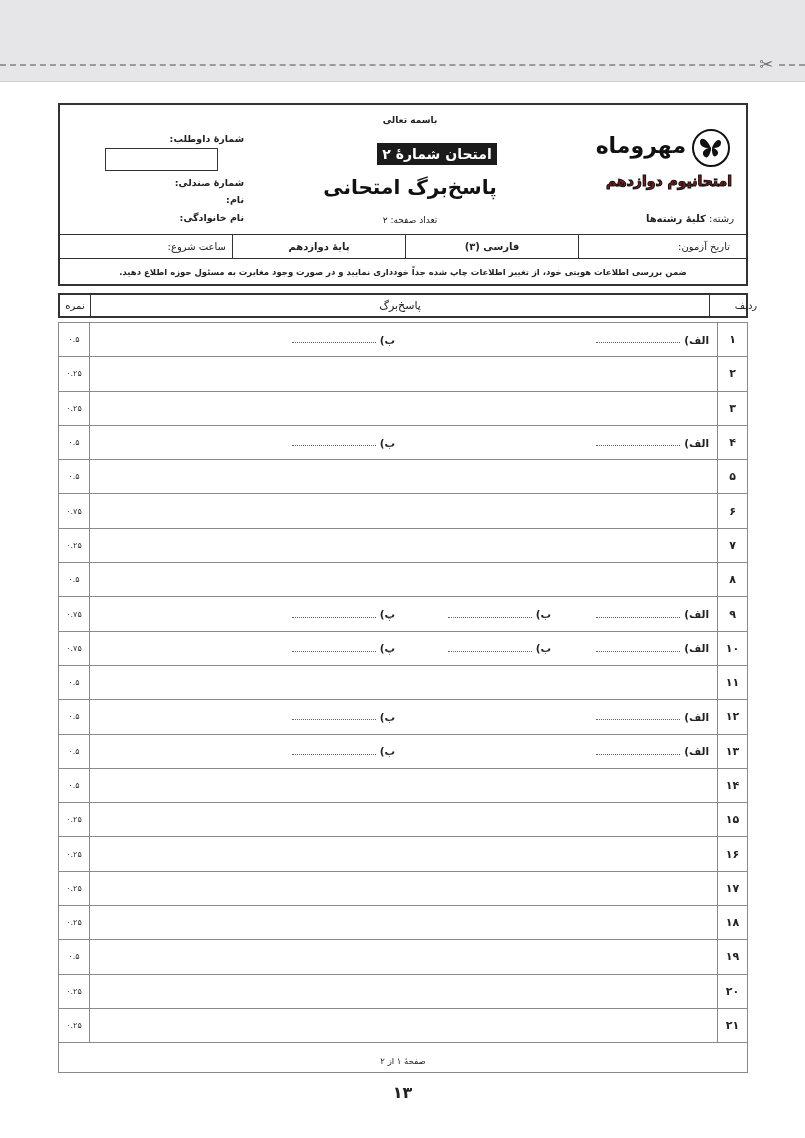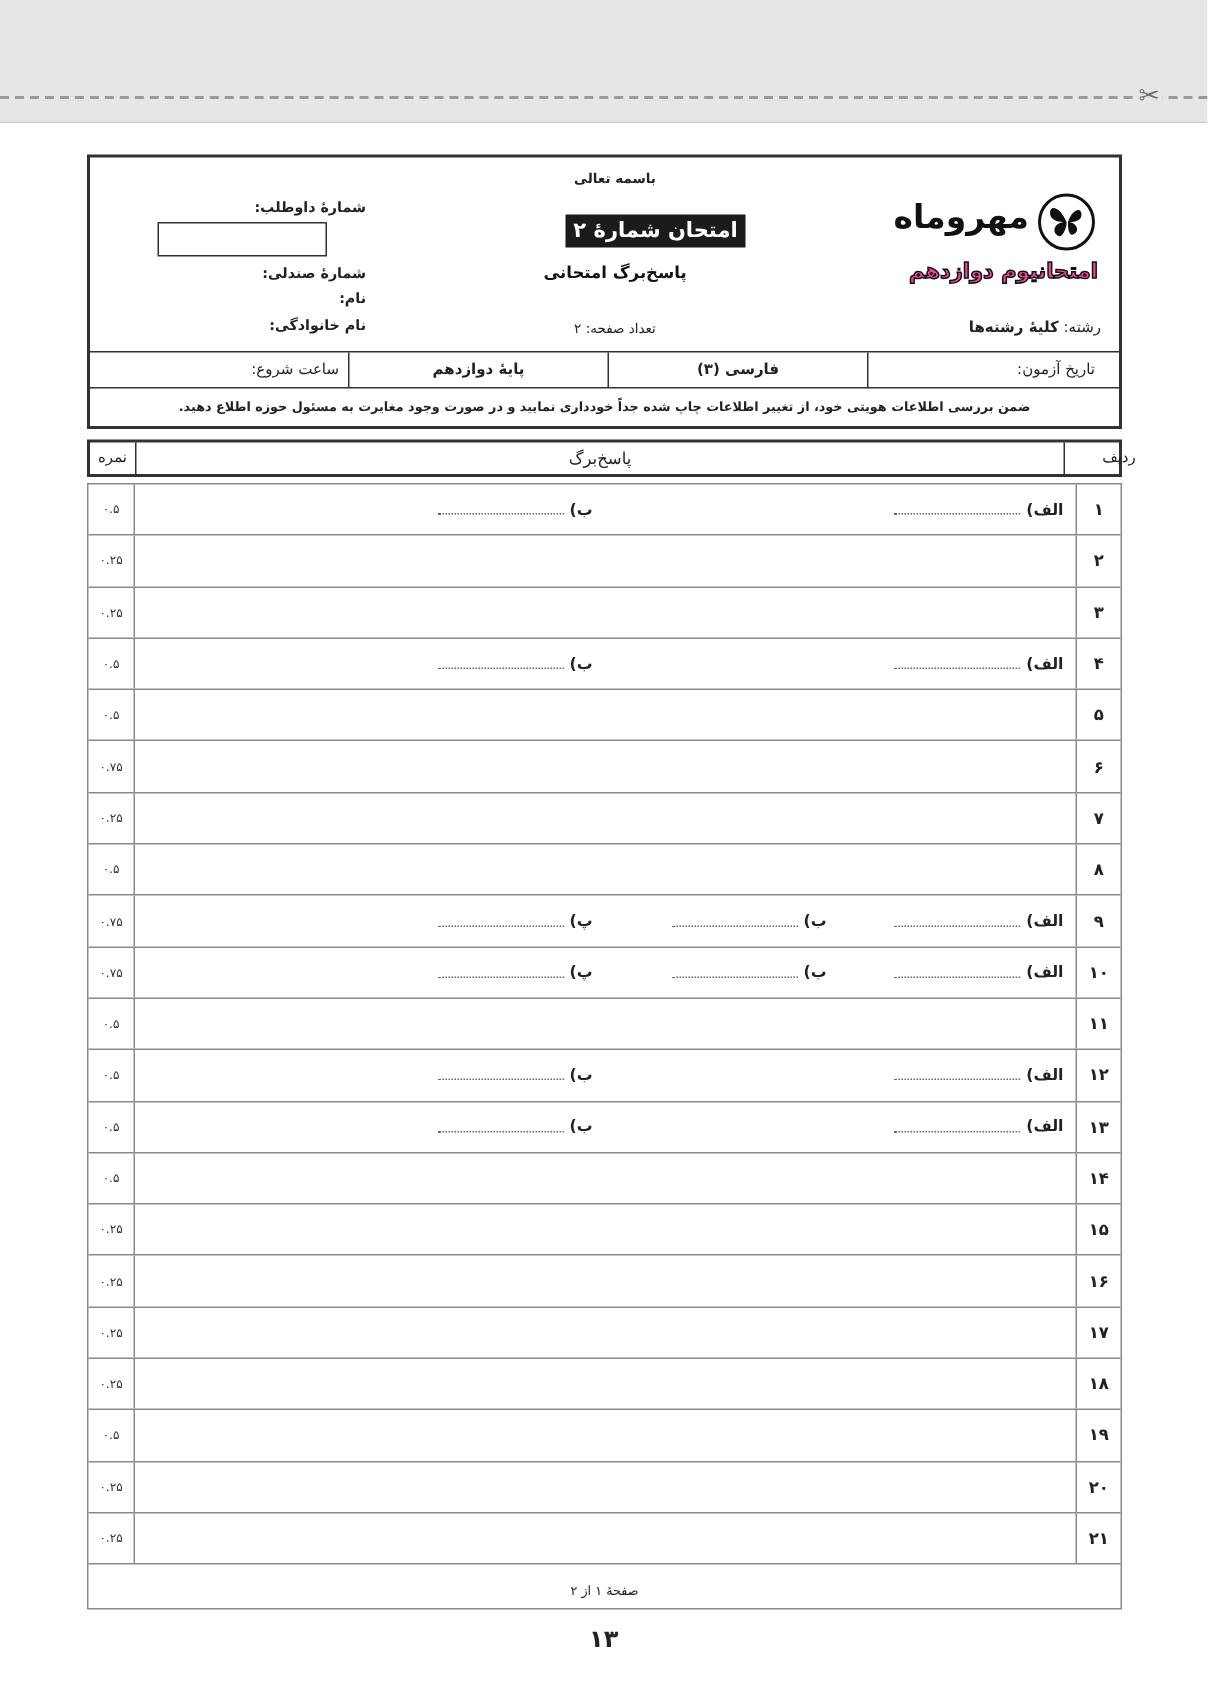--- a/index.html
+++ b/index.html
@@ -7,28 +7,28 @@
     body { font-family: "DejaVu Sans", sans-serif; color: #222; position: relative; }
     .topband { position: absolute; left: 0; top: 0; width: 805px; height: 82px; background: #e6e6e8; border-bottom: 1px solid #cfcfd2; }
     .cutline { position: absolute; left: 0; top: 64px; width: 805px; height: 0; border-top: 2px dashed #9a9a9e; }
     .scissors { position: absolute; left: 757px; top: 54px; font-size: 17px; color: #6e6e72; background: #e6e6e8; padding: 0 2px; line-height: 20px; }
 
     .header-box { position: absolute; left: 58px; top: 103px; width: 690px; height: 183px; border: 2px solid #333; direction: rtl; }
     .hb-top { position: absolute; left: 0; top: 0; width: 100%; height: 129px; }
     .brand { position: absolute; right: 14px; top: 20px; width: 140px; height: 90px; }
     .brand-logo { position: absolute; right: 2px; top: 4px; width: 38px; height: 38px; border-radius: 50%; border: 2px solid #111; display: flex; align-items: center; justify-content: center; }
     .brand-name { position: absolute; right: 46px; top: 8px; font-size: 22px; font-weight: bold; color: #111; white-space: nowrap; }
-    .brand-sub { position: absolute; right: 0; top: 48px; font-size: 14px; font-weight: bold; color: #ec4899; -webkit-text-stroke: 1px #111; white-space: nowrap; letter-spacing: 0; text-shadow: 0 0 0 #111; }
+    .brand-sub { position: absolute; right: 0; top: 48px; font-size: 14px; font-weight: bold; color: #7f1d1d; -webkit-text-stroke: 1px #111; white-space: nowrap; letter-spacing: 0; text-shadow: 0 0 0 #111; }
     .field-label { position: absolute; right: 12px; top: 108px; font-size: 10px; color: #222; white-space: nowrap; }
     .field-label b { font-weight: bold; margin-left: 37px; }
 
     .center-block { position: absolute; left: 260px; top: 0; width: 180px; height: 129px; text-align: center; }
     .bismillah { position: absolute; width: 100%; top: 10px; font-size: 9px; font-weight: bold; }
     .exam-num { position: absolute; left: 37px; top: 38px; width: 120px; height: 22px; background: #1b1b1b; color: #fff; font-size: 14px; font-weight: bold; line-height: 22px; text-align: center; margin-left: 20px; }
-    .sheet-title { position: absolute; width: 100%; top: 70px; font-size: 11px; font-weight: bold; color: #111; }
+    .sheet-title { position: absolute; width: 100%; top: 70px; font-size: 20px; font-weight: bold; color: #111; }
     .page-count { position: absolute; width: 100%; top: 110px; font-size: 9px; }
 
     .cand { position: absolute; left: 44px; top: 0; width: 140px; height: 129px; }
     .cand .l { position: absolute; right: 0; font-size: 9.5px; font-weight: bold; white-space: nowrap; }
     .cand-box { position: absolute; left: 1px; top: 43px; width: 113px; height: 23px; border: 1px solid #333; background: #fff; }
 
     .hb-row { position: absolute; left: 0; top: 129px; width: 100%; height: 25px; border-top: 1.5px solid #333; border-bottom: 1.5px solid #333; display: flex; }
     .hb-cell { height: 100%; display: flex; align-items: center; font-size: 10px; border-left: 1.5px solid #333; }
     .hb-cell:last-child { border-left: none; }
     .hb-cell.c1 { width: 172px; padding-right: 6px; }

